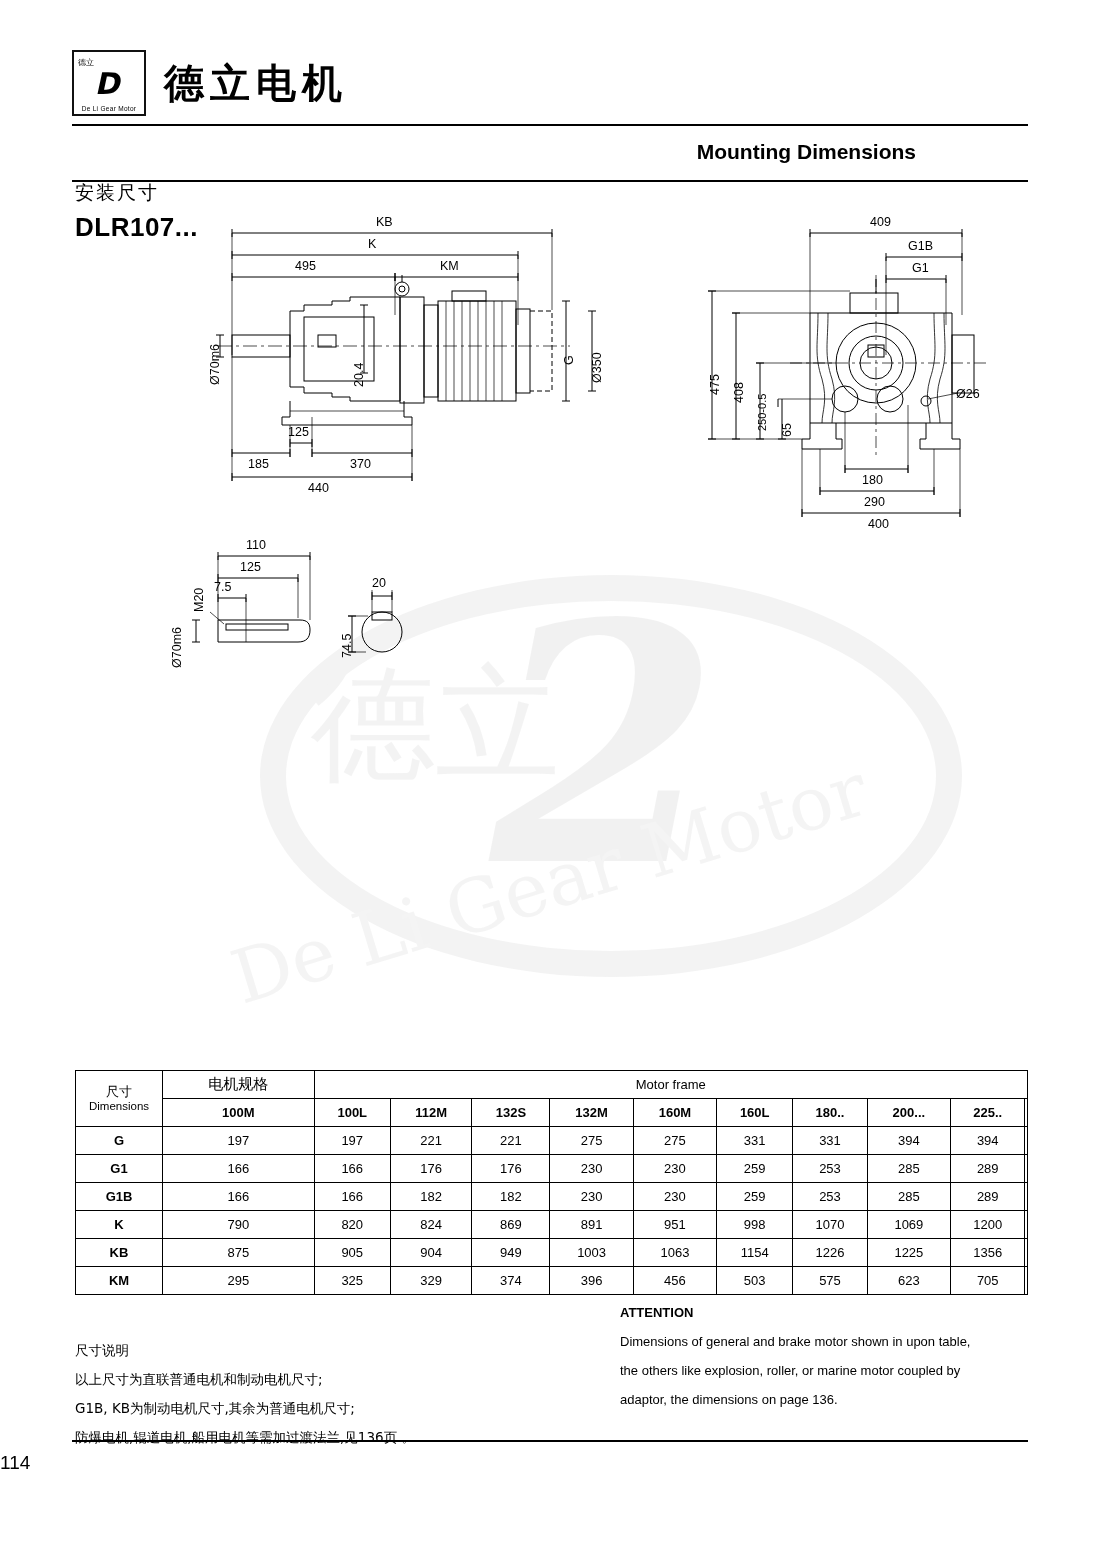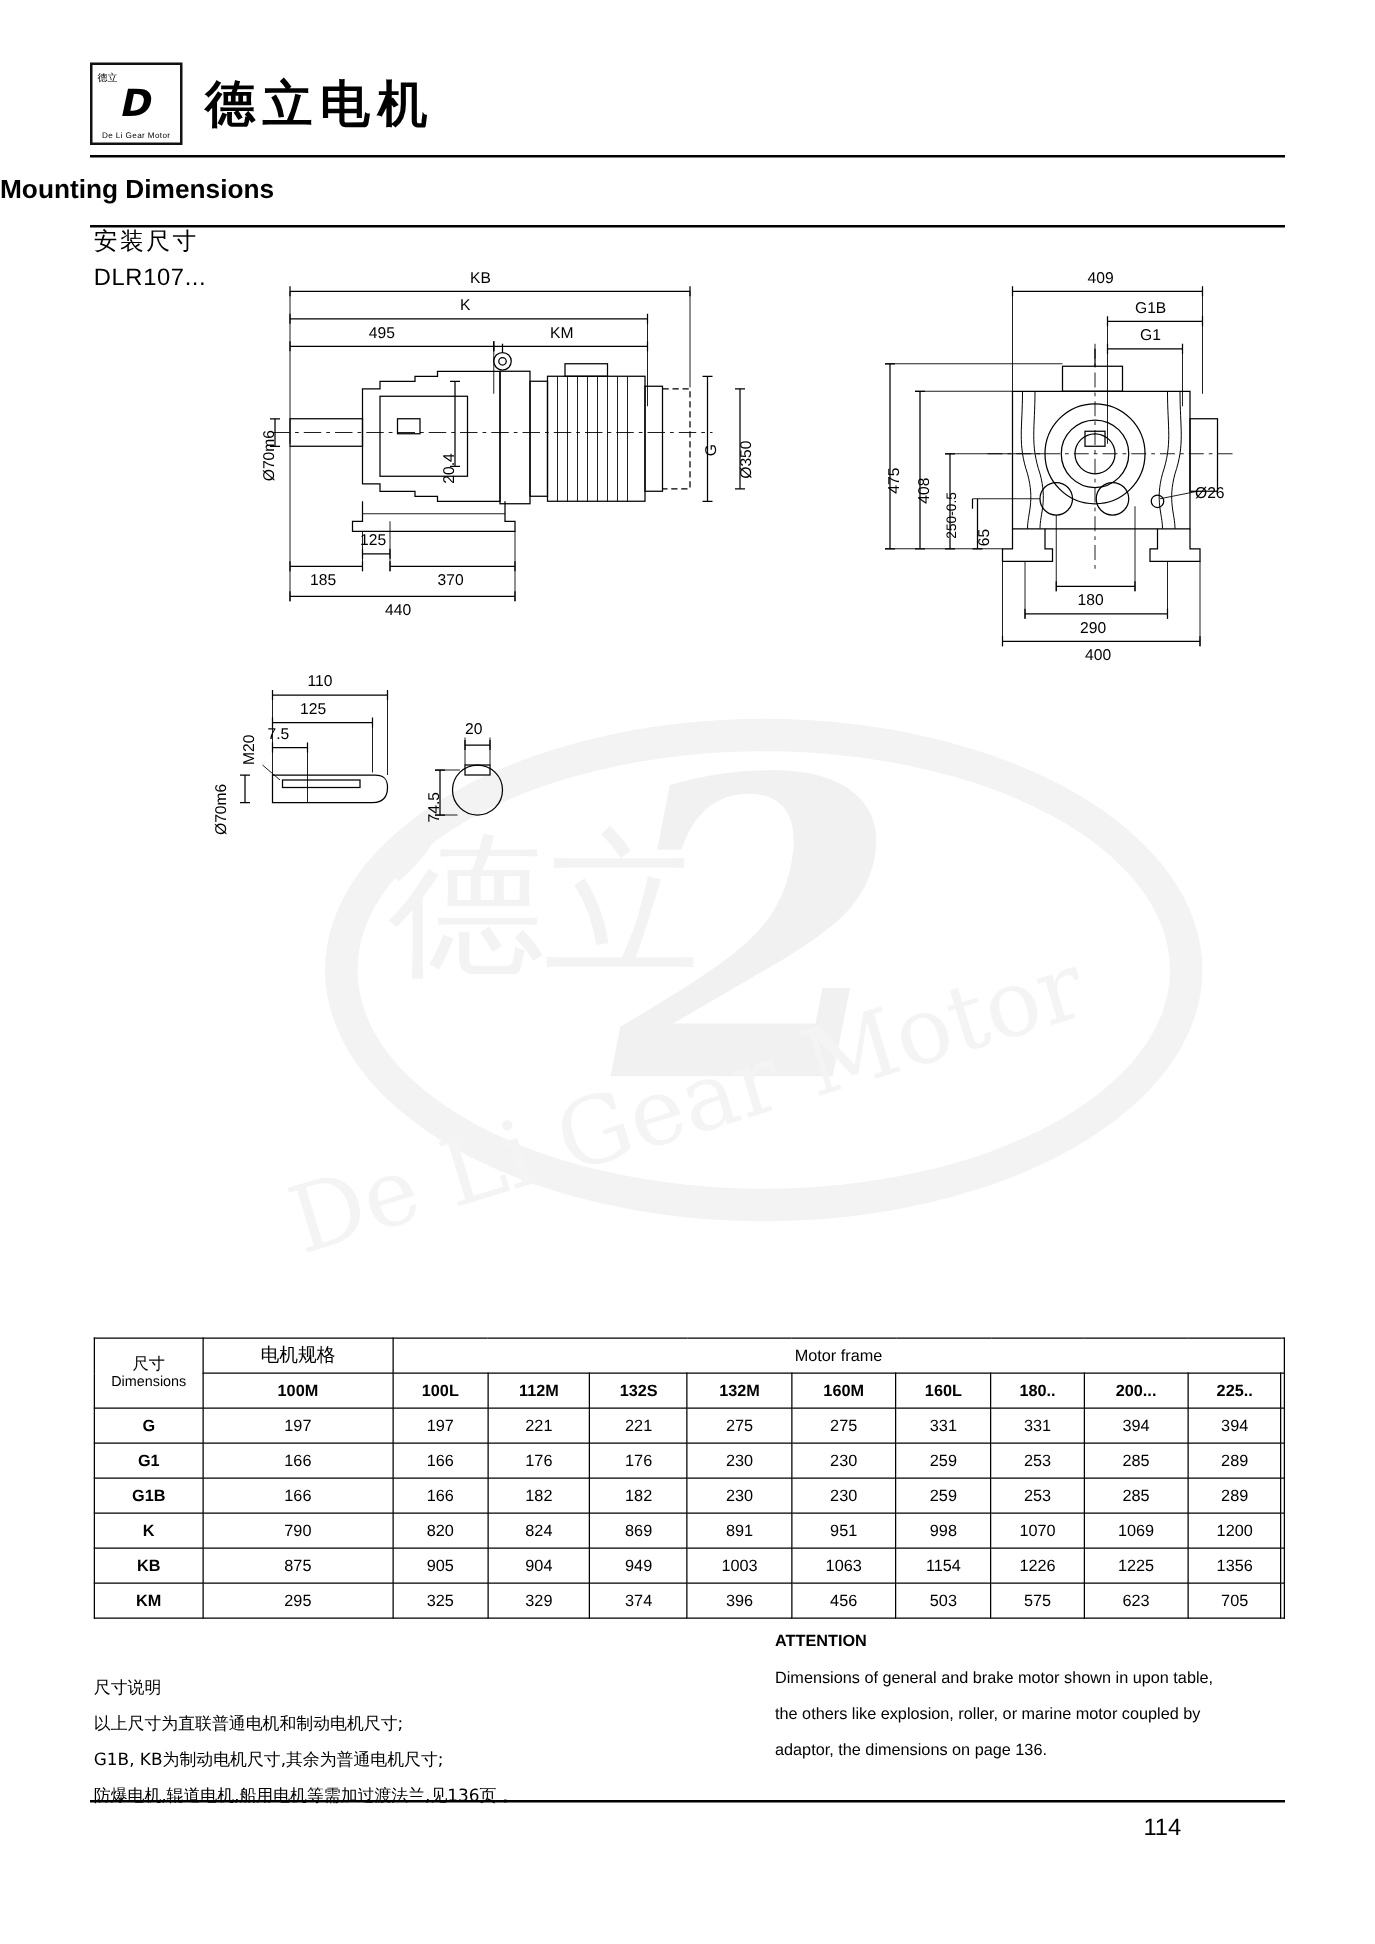--- a/index.html
+++ b/index.html
@@ -15,23 +15,23 @@
   .logo-mark{width:70px;height:62px;border:2px solid #111;position:relative;display:flex;align-items:center;justify-content:center;}
   .logo-mark .lm-in{font-size:30px;font-weight:bold;font-family:"DejaVu Sans",sans-serif;transform:skewX(-12deg);}
   .logo-mark .lm-small{position:absolute;left:4px;top:6px;font-size:8px;line-height:9px;}
   .logo-mark .lm-base{position:absolute;bottom:2px;left:0;width:100%;text-align:center;font-size:6.5px;letter-spacing:.3px;}
   .logo-text{font-family:"DejaVu Sans",sans-serif;font-size:40px;font-weight:bold;letter-spacing:6px;}
 
   .rule{position:absolute;left:72px;width:956px;border-top:2px solid #000;}
   .rule.top{top:124px;}
   .rule.bottom{top:180px;}
   .hdr-cn{position:absolute;left:75px;top:140px;font-size:19px;font-family:"DejaVu Sans",sans-serif;letter-spacing:2px;margin-top:40px;}
-  .hdr-en{position:absolute;left:0;top:140px;width:880px;text-align:left;font-size:21px;font-weight:bold;}
-
-  .model{position:absolute;left:75px;top:212px;font-size:19px;font-weight:normal;letter-spacing:.5px;}
+  .hdr-en{position:absolute;left:0;top:140px;width:880px;text-align:right;font-size:21px;font-weight:bold;padding-left:36px;}
+
+  .model{position:absolute;left:75px;top:212px;font-size:26px;font-weight:bold;letter-spacing:.5px;}
 
   
   .watermark{position:absolute;left:190px;top:540px;width:760px;height:490px;opacity:.30;pointer-events:none;}
   .wm-ellipse{position:absolute;left:70px;top:35px;width:650px;height:350px;border:26px solid #d8d8d8;border-radius:50%;}
   .wm-z{position:absolute;left:300px;top:40px;font-size:330px;color:#d4d4d4;font-family:"DejaVu Serif",serif;font-style:italic;font-weight:bold;line-height:330px;}
   .wm-cn{position:absolute;left:120px;top:120px;font-size:125px;color:#dadada;font-family:"DejaVu Sans",sans-serif;line-height:128px;}
   .wm-en{position:absolute;left:30px;top:300px;font-size:74px;color:#dcdcdc;font-family:"DejaVu Serif",serif;transform:rotate(-17deg);white-space:nowrap;}
 
   
   .draw{position:absolute;}
@@ -47,21 +47,21 @@
   table.dims .sub{font-weight:bold;}
   .cell-dims{line-height:15px;font-size:11.5px;}
   .cell-dims .cn{font-family:"DejaVu Sans",sans-serif;font-size:13px;}
 
   
   .notes-cn{position:absolute;left:75px;top:1288px;font-size:13.5px;font-family:"DejaVu Sans",sans-serif;line-height:29px;margin-top:48px;}
   .notes-en{position:absolute;left:620px;top:1288px;font-size:13px;line-height:29px;width:420px;}
   .notes-en .t{font-weight:bold;margin-top:10px;}
 
   .foot-rule{position:absolute;left:72px;top:1440px;width:956px;border-top:2px solid #000;}
-  .pageno{position:absolute;left:0;top:1452px;width:916px;text-align:right;font-size:19px;padding-left:29px;}
+  .pageno{position:absolute;left:0;top:1452px;width:916px;text-align:left;font-size:19px;}
 </style>
 </head>
 <body>
 
 <div class="page">
 
   <div class="logo-row">
     <div class="logo-mark">
       <span class="lm-small">德立</span>
       <span class="lm-in">D</span>

